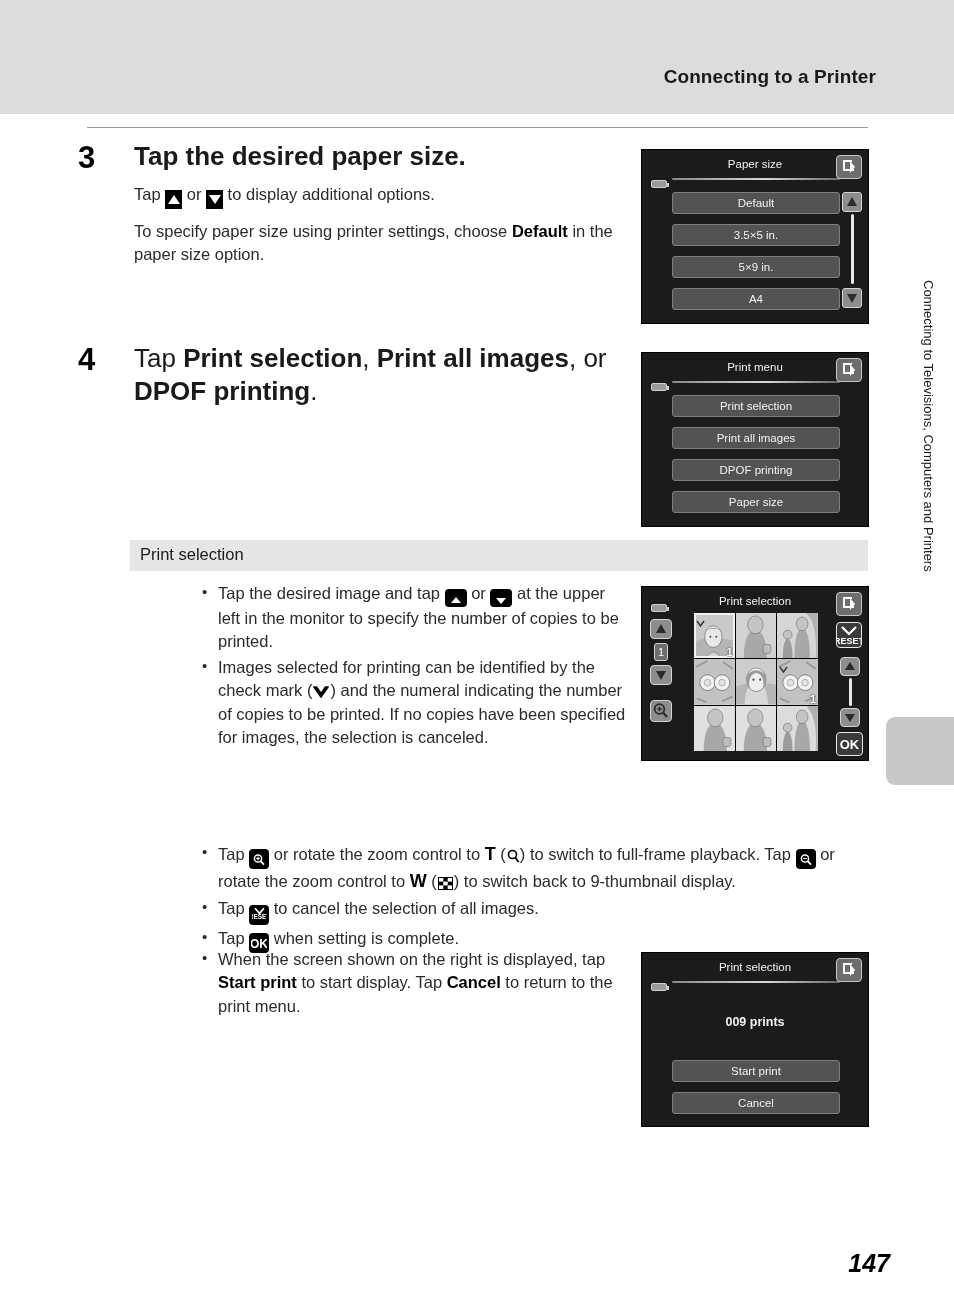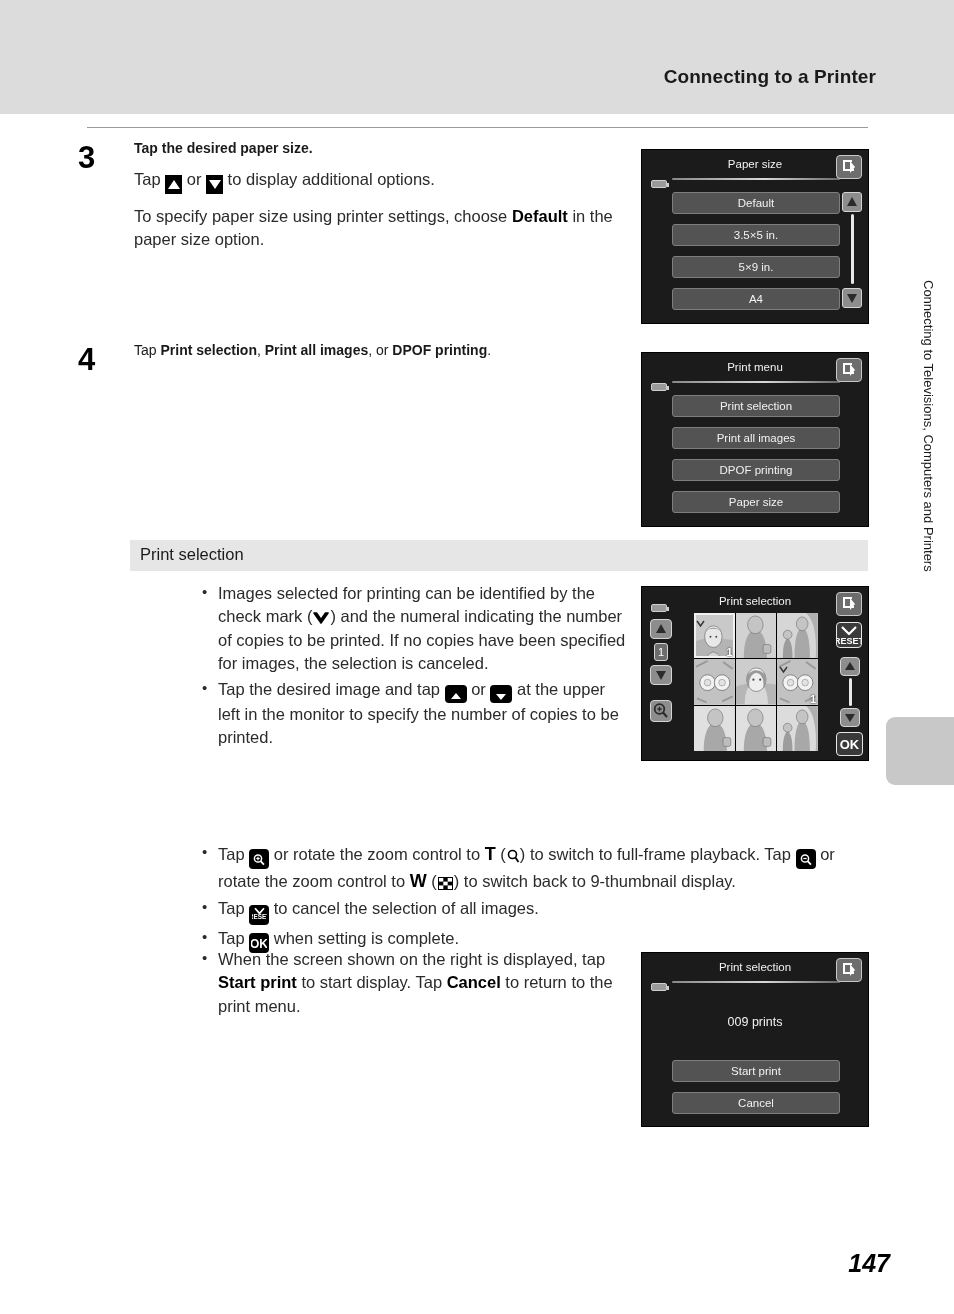--- a/index.html
+++ b/index.html
@@ -32,21 +32,21 @@
 
   
   .step { position:absolute; }
   .step-num {
     position:absolute; left:0; top:0;
     font-size:31px; font-weight:bold; color:#000;
     font-family:"Liberation Sans", sans-serif;
   }
   .step-body { position:absolute; left:56px; top:0; width:520px; }
   .step-title {
-    font-size:14px; font-weight:bold; color:#1a1a1a;
+    font-size:26px; font-weight:bold; color:#1a1a1a;
     line-height:1.25; margin:0 0 10px 0;
   }
   .step-para {
     font-size:16.5px; color:#2b2b2b; line-height:1.45; margin:0 0 11px 0;
   }
   .step-para b { font-weight:bold; color:#000; }
 
   
   .section-band {
     position:absolute; left:130px; top:540px; width:738px; height:31px;
@@ -155,21 +155,21 @@
   .ok-btn {
     position:absolute; background:#3a3a3a; border:1px solid #e8e8e8; border-radius:4px;
     color:#fff; font-weight:bold; font-size:13px; text-align:center;
   }
   .reset-btn {
     position:absolute; background:#3a3a3a; border:1px solid #e8e8e8; border-radius:4px;
     color:#fff; font-weight:bold; font-size:8px; text-align:center;
   }
   .prints-line {
     position:absolute; left:0; right:0; top:62px; text-align:center;
-    color:#f2f2f2; font-size:12.5px;
+    color:#f2f2f2; font-size:12.5px;font-weight:bold;
   }
 
   
   .side-tab-text {
     position:absolute; right:18px; top:280px;
     font-size:13px; color:#1a1a1a; white-space:nowrap;
     writing-mode:vertical-rl; text-orientation:mixed;
   }
   .side-tab-mark {
     position:absolute; right:0px; top:717px; width:68px; height:68px;
@@ -207,28 +207,28 @@
     <div class="step-title"><span style="font-weight:normal">Tap </span><span>Print selection</span><span style="font-weight:normal">, </span><span>Print all images</span><span style="font-weight:normal">, or </span><span>DPOF printing</span><span style="font-weight:normal">.</span></div>
   </div>
 </div>
 
 <div class="section-band">
   <span>Print selection</span>
 </div>
 
 <div class="copy" style="top:580px; width:432px;">
   <ul class="bullets">
-    <li><span>Images selected for printing can be identified by the check mark (</span><svg class="inline-svg" width="18" height="15" viewBox="0 0 18 15">
-          <path d="M2 2 L9 12 L16 2 L13.5 2 L9 8.5 L4.5 2 Z" fill="#000" stroke="#000" stroke-width="1.6" stroke-linejoin="round"></path>
-        </svg><span>) and the numeral indicating the number of copies to be printed. If no copies have been specified for images, the selection is canceled.</span></li>
     <li><span>Tap the desired image and tap </span><span class="ic ic-rnd"><svg class="inline-svg" width="14" height="11" viewBox="0 0 14 11">
             <polygon points="7,2 12,8 2,8" fill="#fff"></polygon>
           </svg></span><span> or </span><span class="ic ic-rnd"><svg class="inline-svg" width="14" height="11" viewBox="0 0 14 11">
             <polygon points="7,9 2,3 12,3" fill="#fff"></polygon>
           </svg></span><span> at the upper left in the monitor to specify the number of copies to be printed.</span></li>
+    <li><span>Images selected for printing can be identified by the check mark (</span><svg class="inline-svg" width="18" height="15" viewBox="0 0 18 15">
+          <path d="M2 2 L9 12 L16 2 L13.5 2 L9 8.5 L4.5 2 Z" fill="#000" stroke="#000" stroke-width="1.6" stroke-linejoin="round"></path>
+        </svg><span>) and the numeral indicating the number of copies to be printed. If no copies have been specified for images, the selection is canceled.</span></li>
   </ul>
 </div>
 
 <div class="copy" style="top:818px; width:672px;margin-top:22px;">
   <ul class="bullets">
     <li><span>Tap </span><span class="ic ic-box"><svg class="inline-svg" width="14" height="14" viewBox="0 0 14 14">
             <circle cx="6" cy="5.5" r="3.6" fill="none" stroke="#fff" stroke-width="1.5"></circle>
             <line x1="8.6" y1="8.2" x2="12" y2="11.6" stroke="#fff" stroke-width="1.8"></line>
             <line x1="4.3" y1="5.5" x2="7.7" y2="5.5" stroke="#fff" stroke-width="1.2"></line>
             <line x1="6" y1="3.8" x2="6" y2="7.2" stroke="#fff" stroke-width="1.2"></line>

